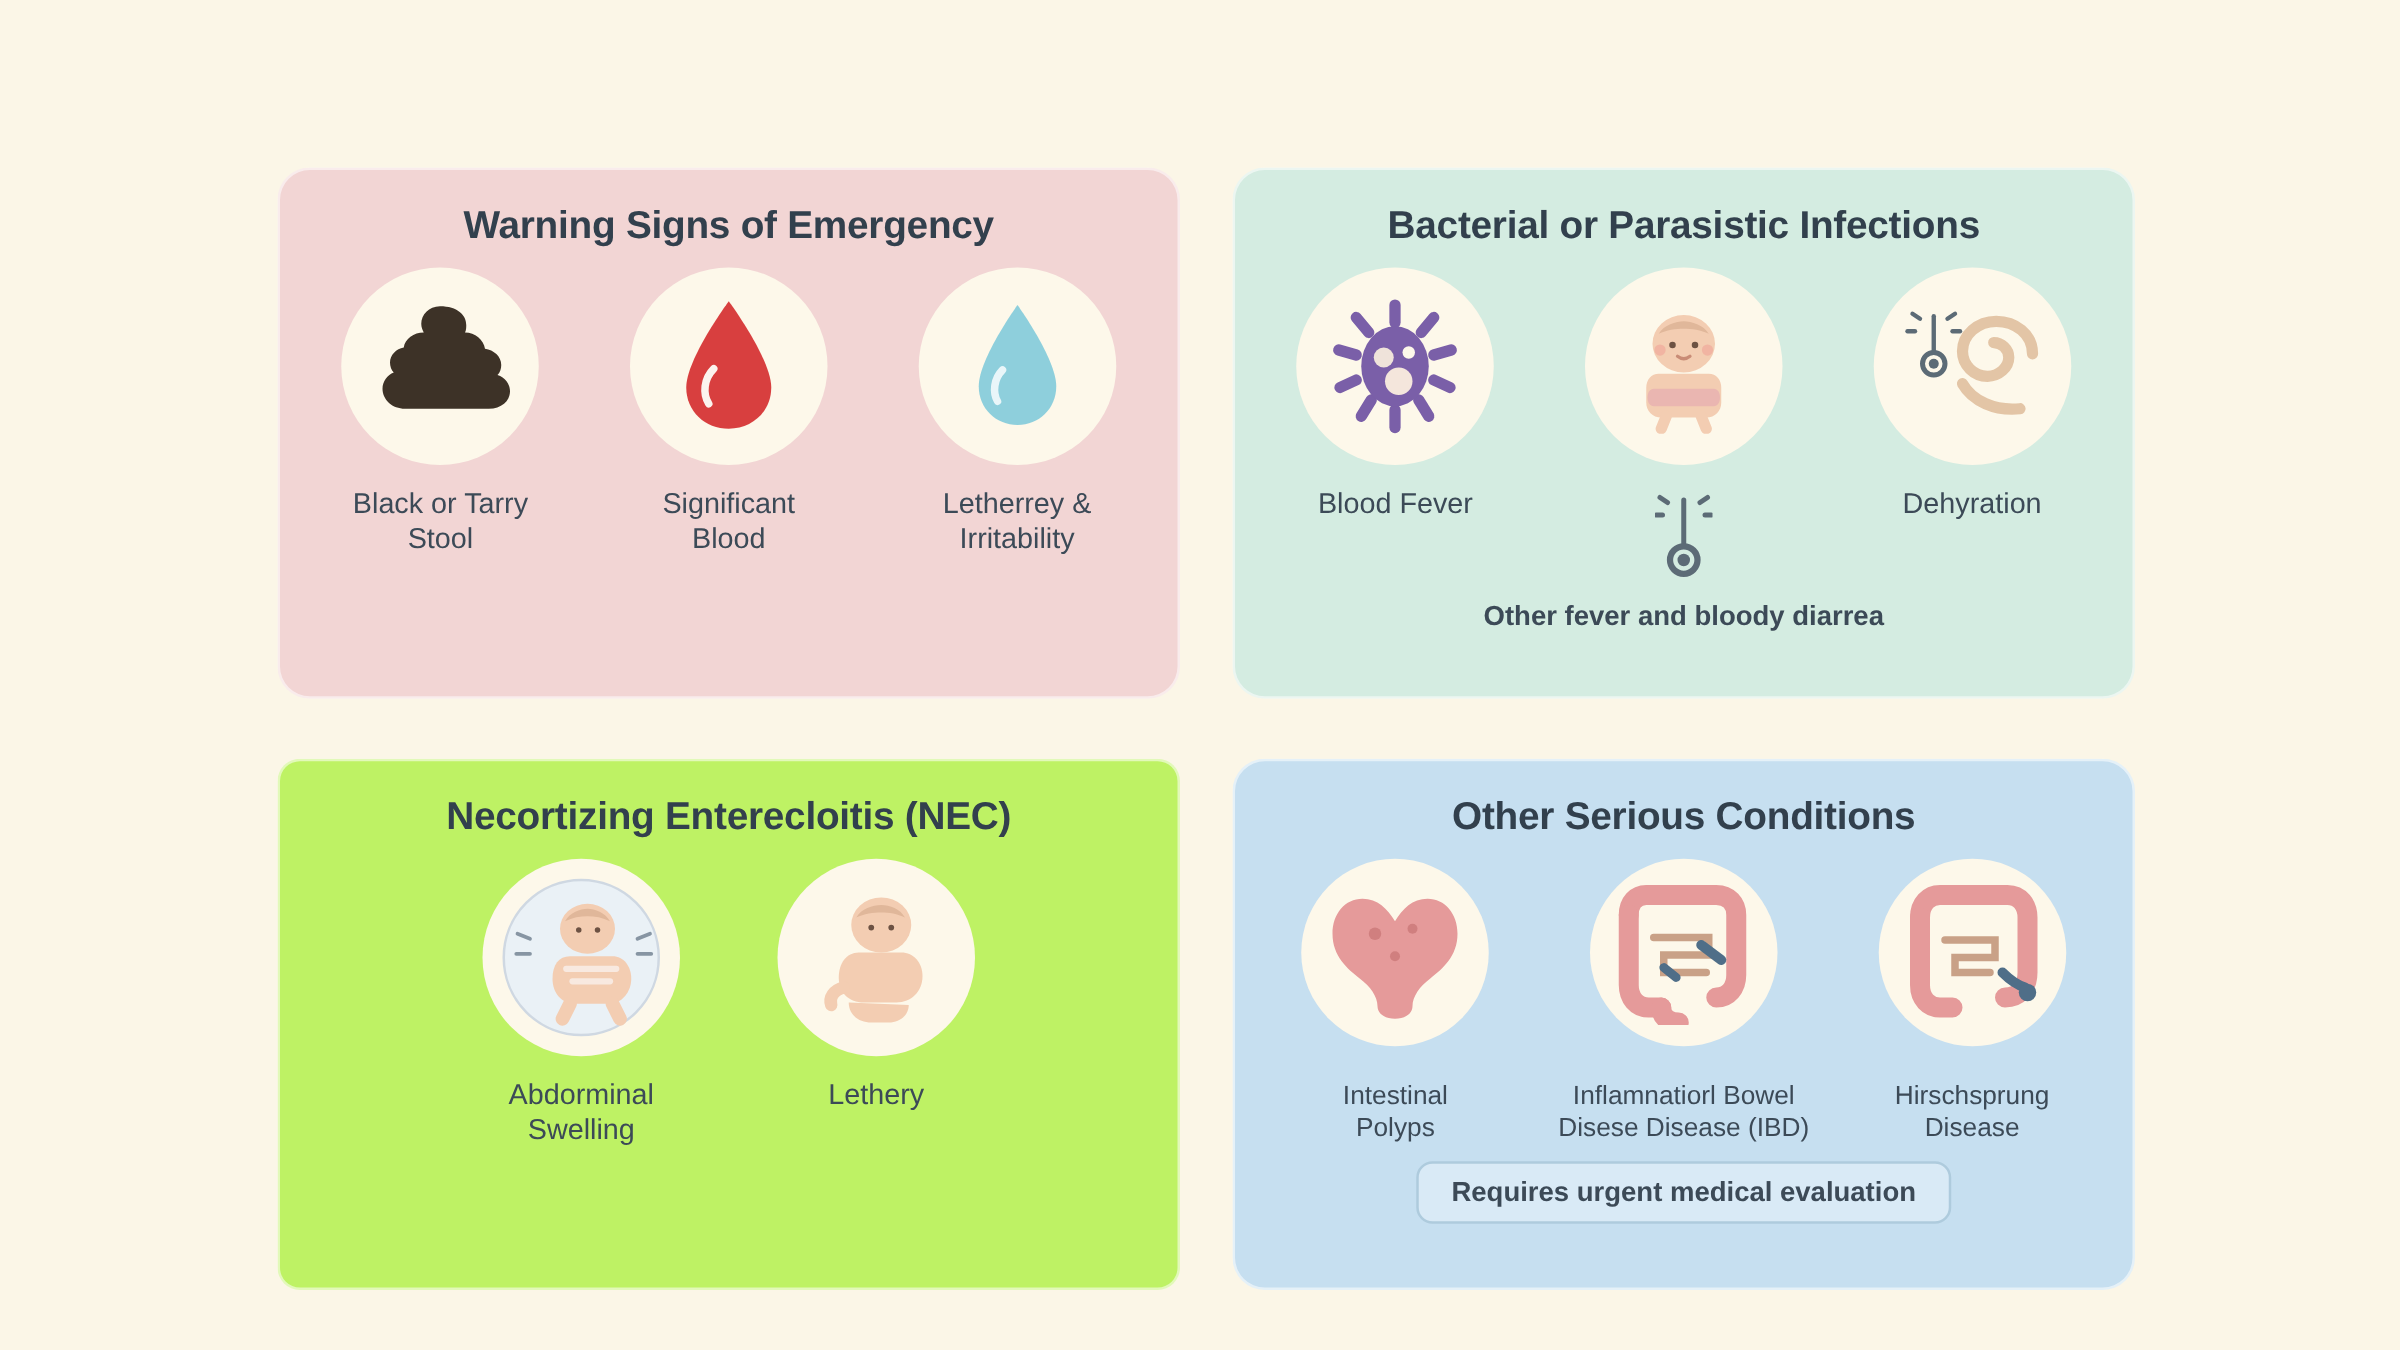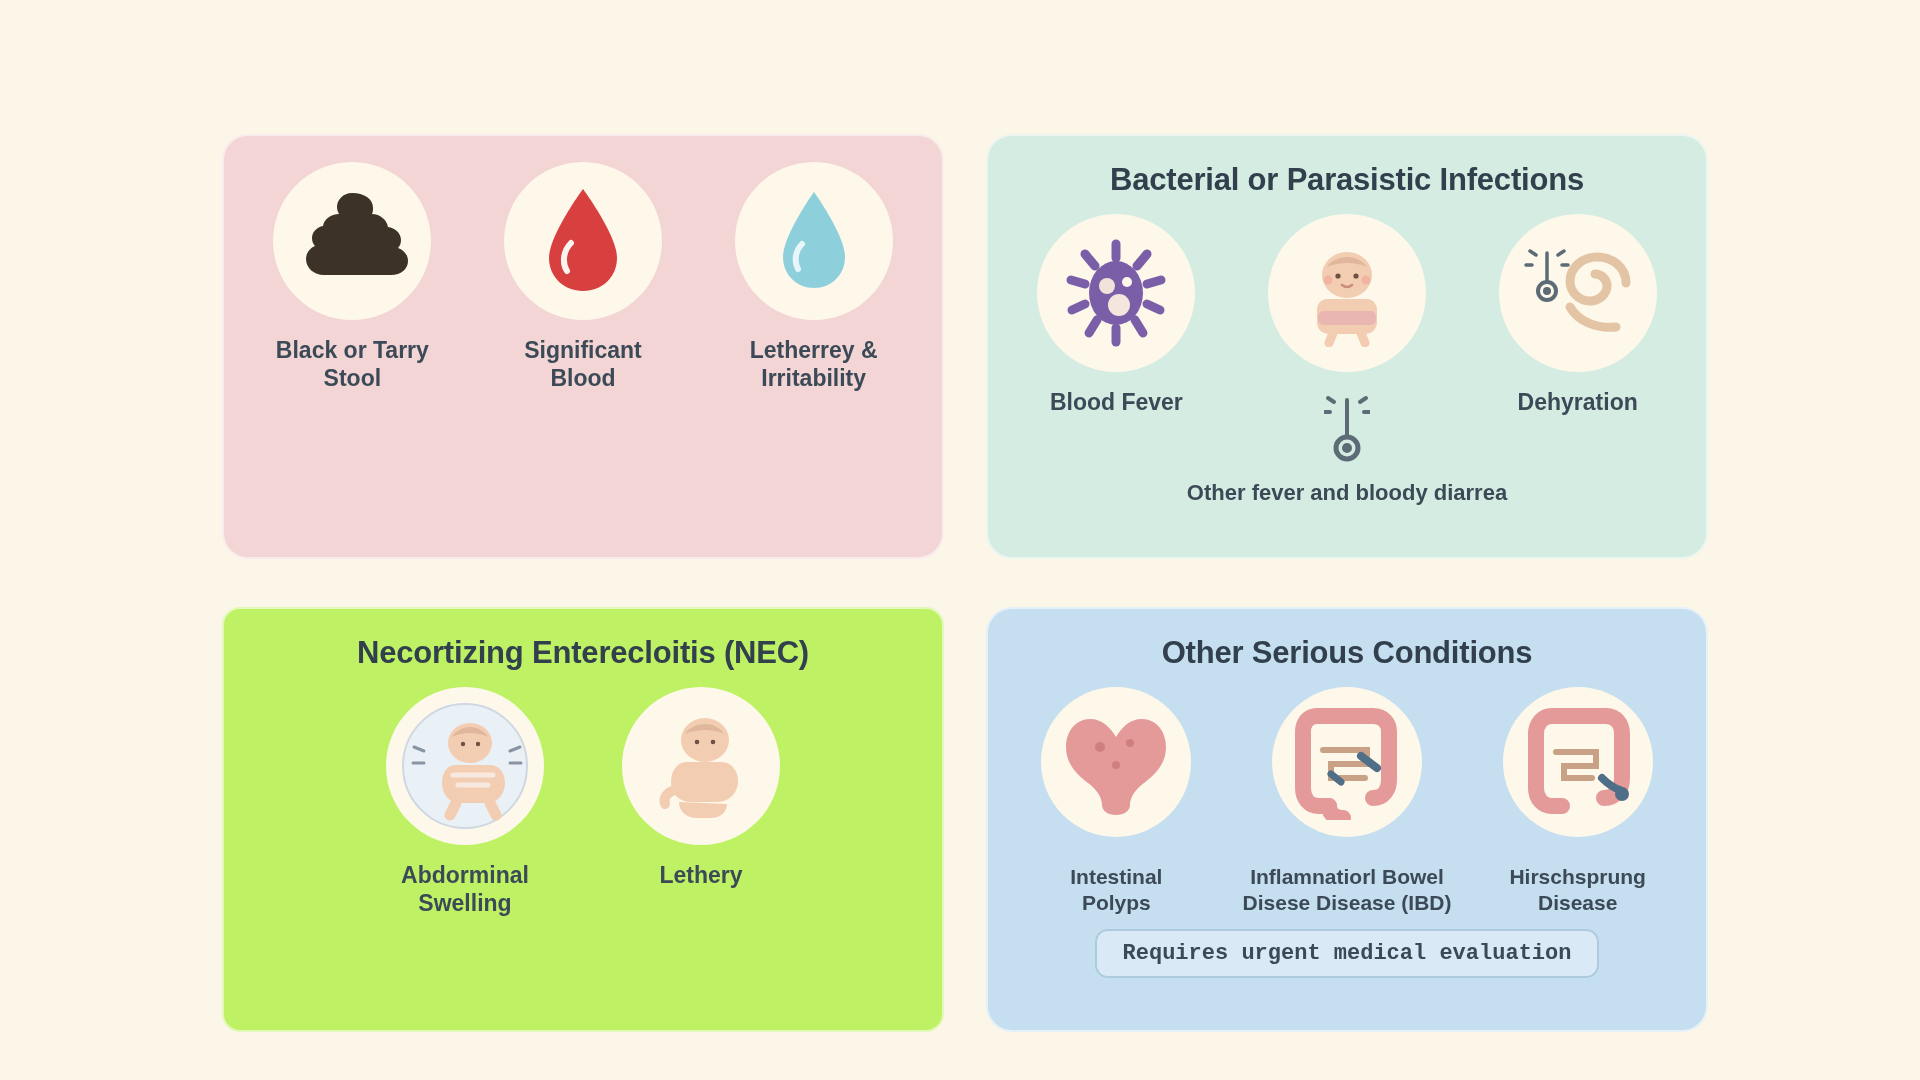--- a/index.html
+++ b/index.html
@@ -62,21 +62,21 @@
     display: flex;
     align-items: center;
     justify-content: center;
     position: relative;
   }
   .bubble.sm { width: 150px; height: 150px; }
   .item-label {
     margin-top: 16px;
     font-size: 23px;
     line-height: 1.22;
-    font-weight: bold;
+    font-weight: normal;
     color: #3c4a57;
     text-align: center;
     white-space: pre-line;
   }
   .item-label.small { font-size: 21px; margin-top: 27px; }
 
   
   .p-warning { background: #f2d5d4; }
   .p-infect  { background: #d4ece1; }
   .p-nec     { background: #bef264; border-radius: 18px; }
@@ -96,32 +96,32 @@
   }
   .badge {
     margin-top: 14px;
     padding: 10px 26px;
     border: 2px solid #aecbdd;
     border-radius: 13px;
     background: #d9eaf6;
     font-size: 22px;
     font-weight: bold;
     color: #3c4a57;
-    font-family: Liberation Mono, monospace;
   }
   .center-col { display:flex; flex-direction:column; align-items:center; }
   svg { display: block; }
 </style>
 </head>
 <body>
 
 <div id="infographic">
   <div class="grid">
 
     <div class="panel p-warning">
+      <div class="panel-title">Warning Signs of Emergency</div>
       <div class="items">
 
         <div class="item">
           <div class="bubble">
             <svg width="112" height="104" viewBox="0 0 112 104">
               <path fill="#3d3227" d="M56 4c-9 0-15 7-15 14 0 3 1 5 2 7-8 0-15 5-16 12-6 1-11 6-11 12 0 3 1 6 3 8-5 2-9 7-9 13 0 9 8 16 18 16h67c10 0 17-6 17-14 0-6-4-11-10-13 2-2 3-5 3-8 0-7-6-12-13-13-1-7-8-13-16-13 1-2 1-4 1-6 0-8-7-15-21-15z"></path>
             </svg>
           </div>
           <div class="item-label">Black or Tarry
 Stool</div>

